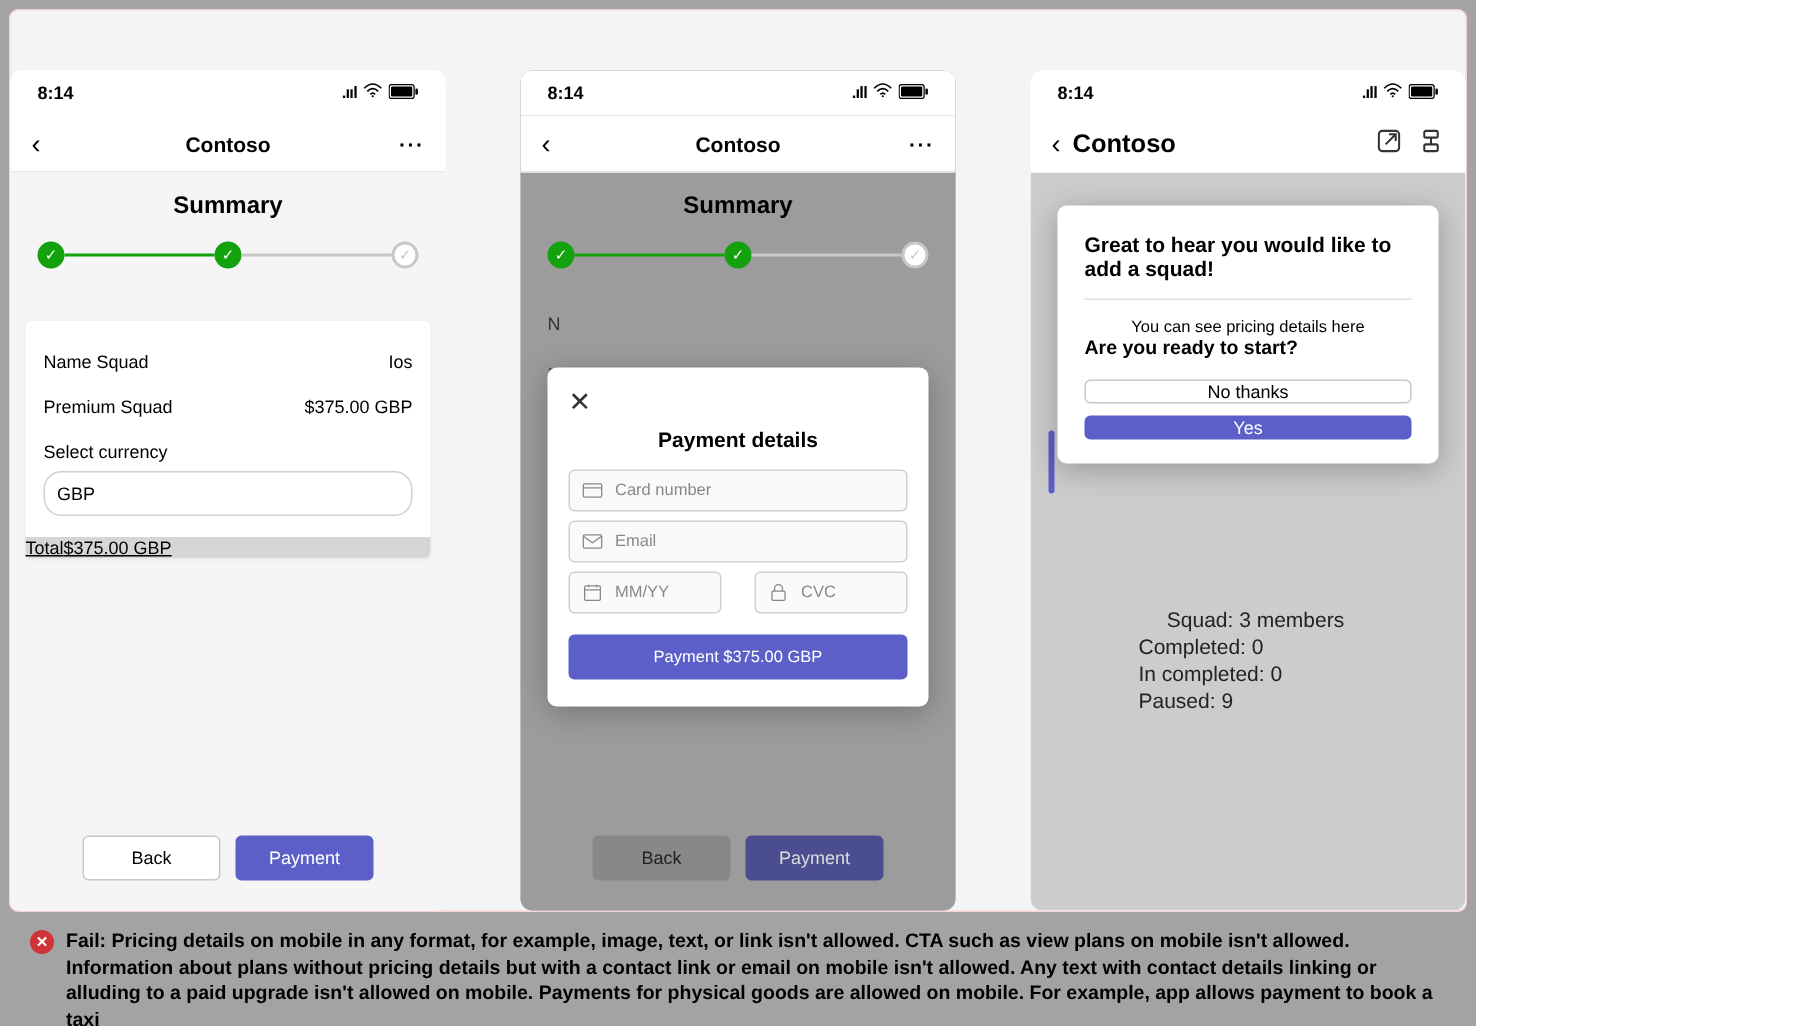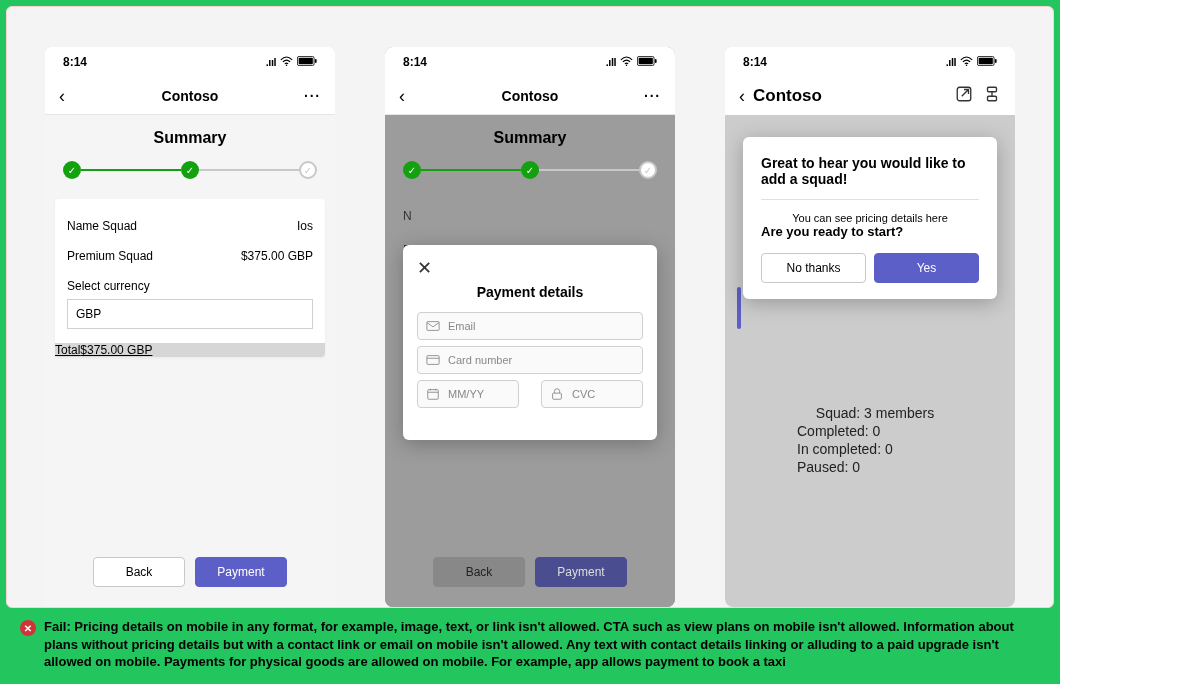--- a/index.html
+++ b/index.html
@@ -1,17 +1,17 @@
 <!DOCTYPE html>
 <html><head>
 <meta charset="utf-8">
 <style>
   * { box-sizing: border-box; margin: 0; padding: 0; }
   body { font-family: 'Segoe UI', -apple-system, sans-serif; background: #fff; padding: 0; }
-  .canvas { width: 1060px; height: 684px; position: relative; background: #22c55e; }
+  .canvas { width: 984px; height: 684px; position: relative; background: #a3a3a3; }
   .frame-area { position: absolute; top: 6px; left: 6px; right: 6px; height: 602px; background: #f4f4f4; border: 1px solid #fad4d4; border-radius: 6px; display: flex; justify-content: center; gap: 50px; padding-top: 40px; }
   .phone { width: 290px; height: 560px; background: #fff; border-radius: 8px; display: flex; flex-direction: column; overflow: hidden; position: relative; }
   .phone.dimmed .phone-body { background: #9c9c9c; }
   .phone.dimmed { background: #9c9c9c; }
   .status-bar { height: 30px; display: flex; align-items: center; justify-content: space-between; padding: 0 18px; font-size: 12px; font-weight: 600; background: #fff; position: relative; z-index: 100; }
   .status-icons { display: flex; align-items: center; gap: 4px; font-size: 11px; letter-spacing: -0.5px; }
   .nav-bar { height: 38px; display: flex; align-items: center; justify-content: space-between; padding: 0 14px; background: #fff; border-bottom: 1px solid #e6e6e6; position: relative; z-index: 100; }
   .nav-bar.alt { border-bottom: none; }
   .nav-title { font-size: 14px; font-weight: 600; position: absolute; left: 50%; transform: translateX(-50%); }
   .nav-title.alt { position: static; transform: none; font-size: 17px; margin-left: 8px; }
@@ -19,24 +19,24 @@
   .nav-right { display: flex; align-items: center; gap: 10px; font-size: 16px; }
   .more-dots { font-size: 14px; font-weight: 700; letter-spacing: 1px; }
   .chevron { font-size: 18px; font-weight: 400; line-height: 1; cursor: pointer; }
   .phone-body { flex: 1; background: #f5f5f5; display: flex; flex-direction: column; position: relative; }
   .section-title { font-size: 16px; font-weight: 700; text-align: center; padding: 14px 0 10px; }
   .stepper { display: flex; align-items: center; padding: 4px 18px 20px; }
   .step-dot { width: 18px; height: 18px; border-radius: 50%; background: #13a10e; display: flex; align-items: center; justify-content: center; color: #fff; font-size: 10px; }
   .step-dot.hollow { background: #fff; border: 2px solid #c8c8c8; color: #c8c8c8; }
   .step-line { flex: 1; height: 2px; background: #13a10e; }
   .step-line.grey { background: #c8c8c8; }
-  .card { background: #fff; margin: 0 10px; border-radius: 4px; padding: 12px 12px 0; box-shadow: 0 1px 3px rgba(0,0,0,0.05); }
+  .card { background: #fff; margin: 15px 10px; border-radius: 4px; padding: 12px 12px 0; box-shadow: 0 1px 3px rgba(0,0,0,0.05); }
   .row { display: flex; justify-content: space-between; font-size: 12px; padding: 8px 0; }
   .field-label { font-size: 12px; padding: 8px 0 6px; }
-  .text-input { width: 100%; height: 30px; border: 1px solid #d0d0d0; border-radius: 0; padding: 0 8px; font-size: 12px; margin-bottom: 14px; }
+  .text-input { width: 100%; height: 30px; border: 1px solid #d0d0d0; border-radius: 12px; padding: 0 8px; font-size: 12px; margin-bottom: 14px; }
   .total-row { display: flex; justify-content: flex-start; background: #d6d6d6; margin: 0 -12px; border-radius: 0 0 4px 4px; font-size: 12px; text-decoration: underline; }
   .btn-row { display: flex; gap: 10px; justify-content: center; padding: 20px 0; margin-top: auto; }
   .btn { width: 92px; height: 30px; border-radius: 4px; font-size: 12px; border: 1px solid #c8c8c8; background: #fff; cursor: pointer; display: flex; align-items: center; justify-content: center; }
   .btn.primary { background: #5b5fc7; color: #fff; border-color: #5b5fc7; }
   .btn.primary.dim { background: #4a4d8f; border-color: #4a4d8f; color: #ddd; }
   .btn.dim { background: #888; border-color: #888; color: #222; }
   
   .modal { position: absolute; top: 130px; left: 18px; right: 18px; background: #fff; border-radius: 6px; padding: 14px 14px 18px; box-shadow: 0 4px 20px rgba(0,0,0,0.25); z-index: 50; }
   .modal-close { font-size: 18px; line-height: 1; cursor: pointer; color: #333; }
   .modal-title { font-size: 14px; font-weight: 700; text-align: center; margin: 6px 0 12px; }
@@ -45,21 +45,21 @@
   .input-split .input-line { flex: 1; margin-bottom: 0; }
   .pay-btn { width: 100%; height: 30px; background: #5b5fc7; color: #fff; border: none; border-radius: 4px; font-size: 11px; cursor: pointer; }
   
   .phone3-body { flex: 1; background: #cccccc; position: relative; padding: 28px; }
   .bg-card { background: #dadada; border-radius: 4px; height: 68px; margin-bottom: 12px; }
   .popup { position: absolute; top: 22px; left: 18px; right: 18px; background: #fff; border-radius: 6px; padding: 18px 18px 16px; box-shadow: 0 4px 20px rgba(0,0,0,0.25); }
   .popup-heading { font-size: 14px; font-weight: 700; margin-bottom: 12px; }
   .popup-divider { border: none; border-top: 1px solid #e0e0e0; margin-bottom: 12px; }
   .popup-sub { font-size: 11px; text-align: center; }
   .popup-q { font-size: 13px; font-weight: 700; text-align: left; margin-bottom: 14px; }
-  .popup-btns { display: flex; gap: 8px; }
+  .popup-btns { display: flex; gap: 8px; flex-direction: column; }
   .popup-btns .btn { flex: 1; width: auto; }
   .squad-info { position: absolute; top: 290px; left: 30px; right: 20px; text-align: center; font-size: 14px; color: #222; }
   .squad-info .line { margin-bottom: 2px; }
   .squad-info .block2 { text-align: left; padding-left: 42px; }
   .accent-bar { position: absolute; left: 12px; top: 172px; width: 4px; height: 42px; background: #5b5fc7; border-radius: 2px; }
   
   .fail-msg { position: absolute; top: 618px; left: 20px; right: 20px; display: flex; gap: 8px; align-items: flex-start; }
   .fail-icon { width: 16px; height: 16px; border-radius: 50%; background: #d13438; color: #fff; display: flex; align-items: center; justify-content: center; font-size: 10px; font-weight: 700; flex-shrink: 0; margin-top: 2px; }
   .fail-text { font-size: 13px; font-weight: 600; line-height: 1.35; }
   svg.ico { width: 14px; height: 14px; stroke: #888; fill: none; stroke-width: 1; }
@@ -171,49 +171,50 @@
           <button class="btn dim">Back</button>
           <button class="btn primary dim">Payment</button>
         </div>
 
         <div class="modal">
           <span class="modal-close">✕</span>
           <div class="modal-title">Payment details</div>
           <div class="input-line">
             <svg class="ico" viewBox="0 0 16 16">
                 <rect x="1" y="3" width="14" height="10" rx="1"></rect>
-                <path d="M1 4 L8 9 L15 4"></path>
-              </svg>
-            <span>Email</span>
+                <line x1="1" y1="6" x2="15" y2="6"></line>
+              </svg>
+            <span>Card number</span>
           </div>
           <div class="input-line">
             <svg class="ico" viewBox="0 0 16 16">
                 <rect x="1" y="3" width="14" height="10" rx="1"></rect>
-                <line x1="1" y1="6" x2="15" y2="6"></line>
-              </svg>
-            <span>Card number</span>
+                <path d="M1 4 L8 9 L15 4"></path>
+              </svg>
+            <span>Email</span>
           </div>
           <div class="input-split">
             <div class="input-line">
               <svg class="ico" viewBox="0 0 16 16">
                   <rect x="2" y="3" width="12" height="11" rx="1"></rect>
                   <line x1="2" y1="6" x2="14" y2="6"></line>
                   <line x1="5" y1="2" x2="5" y2="4"></line>
                   <line x1="11" y1="2" x2="11" y2="4"></line>
                 </svg>
               <span>MM/YY</span>
             </div>
             <div class="input-line">
               <svg class="ico" viewBox="0 0 16 16">
                   <rect x="3" y="7" width="10" height="7" rx="1"></rect>
                   <path d="M5 7 V5 a3 3 0 0 1 6 0 V7"></path>
                 </svg>
               <span>CVC</span>
             </div>
           </div>
+          <button class="pay-btn">Payment $375.00 GBP</button>
         </div>
       </div>
     </div>
 
     <div class="phone" style="background:#fff;">
       <div class="status-bar">
         <span>8:14</span>
         <span class="status-icons">
           <span>.ıll</span>
           <span>
@@ -266,21 +267,21 @@
             <button class="btn">No thanks</button>
             <button class="btn primary">Yes</button>
           </div>
         </div>
 
         <div class="squad-info">
           <div class="line">Squad: 3 members</div>
           <div class="block2">
             <div class="line">Completed: 0</div>
             <div class="line">In completed: 0</div>
-            <div class="line">Paused: 0</div>
+            <div class="line">Paused: 9</div>
           </div>
         </div>
       </div>
     </div>
 
   </div>
 
   <div class="fail-msg">
     <div class="fail-icon">✕</div>
     <div class="fail-text">Fail: Pricing details on mobile in any format, for example, image, text, or link isn't allowed. CTA such as view plans on mobile isn't allowed. Information about plans without pricing details but with a contact link or email on mobile isn't allowed. Any text with contact details linking or alluding to a paid upgrade isn't allowed on mobile. Payments for physical goods are allowed on mobile. For example, app allows payment to book a taxi</div>

